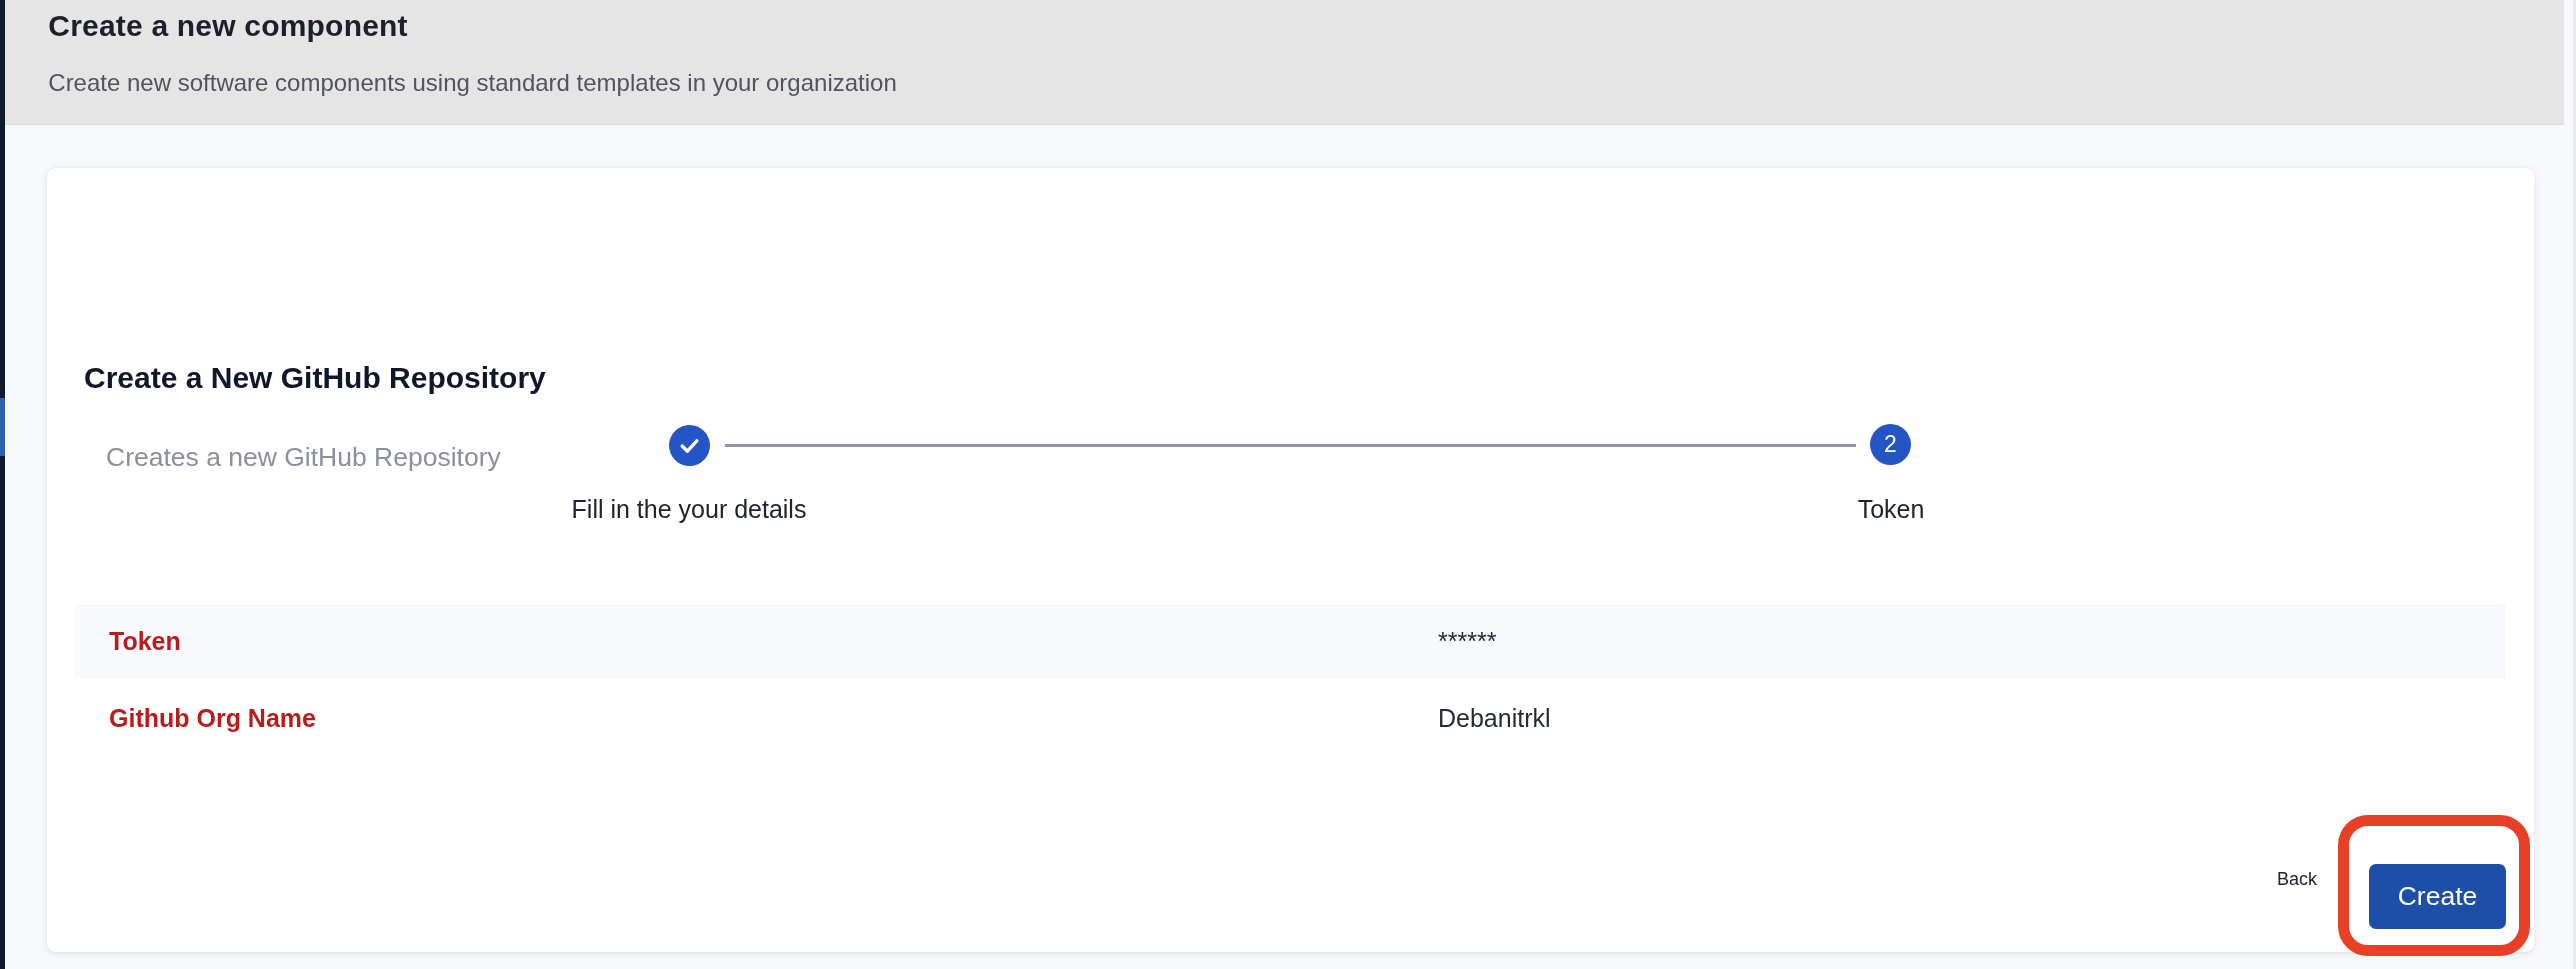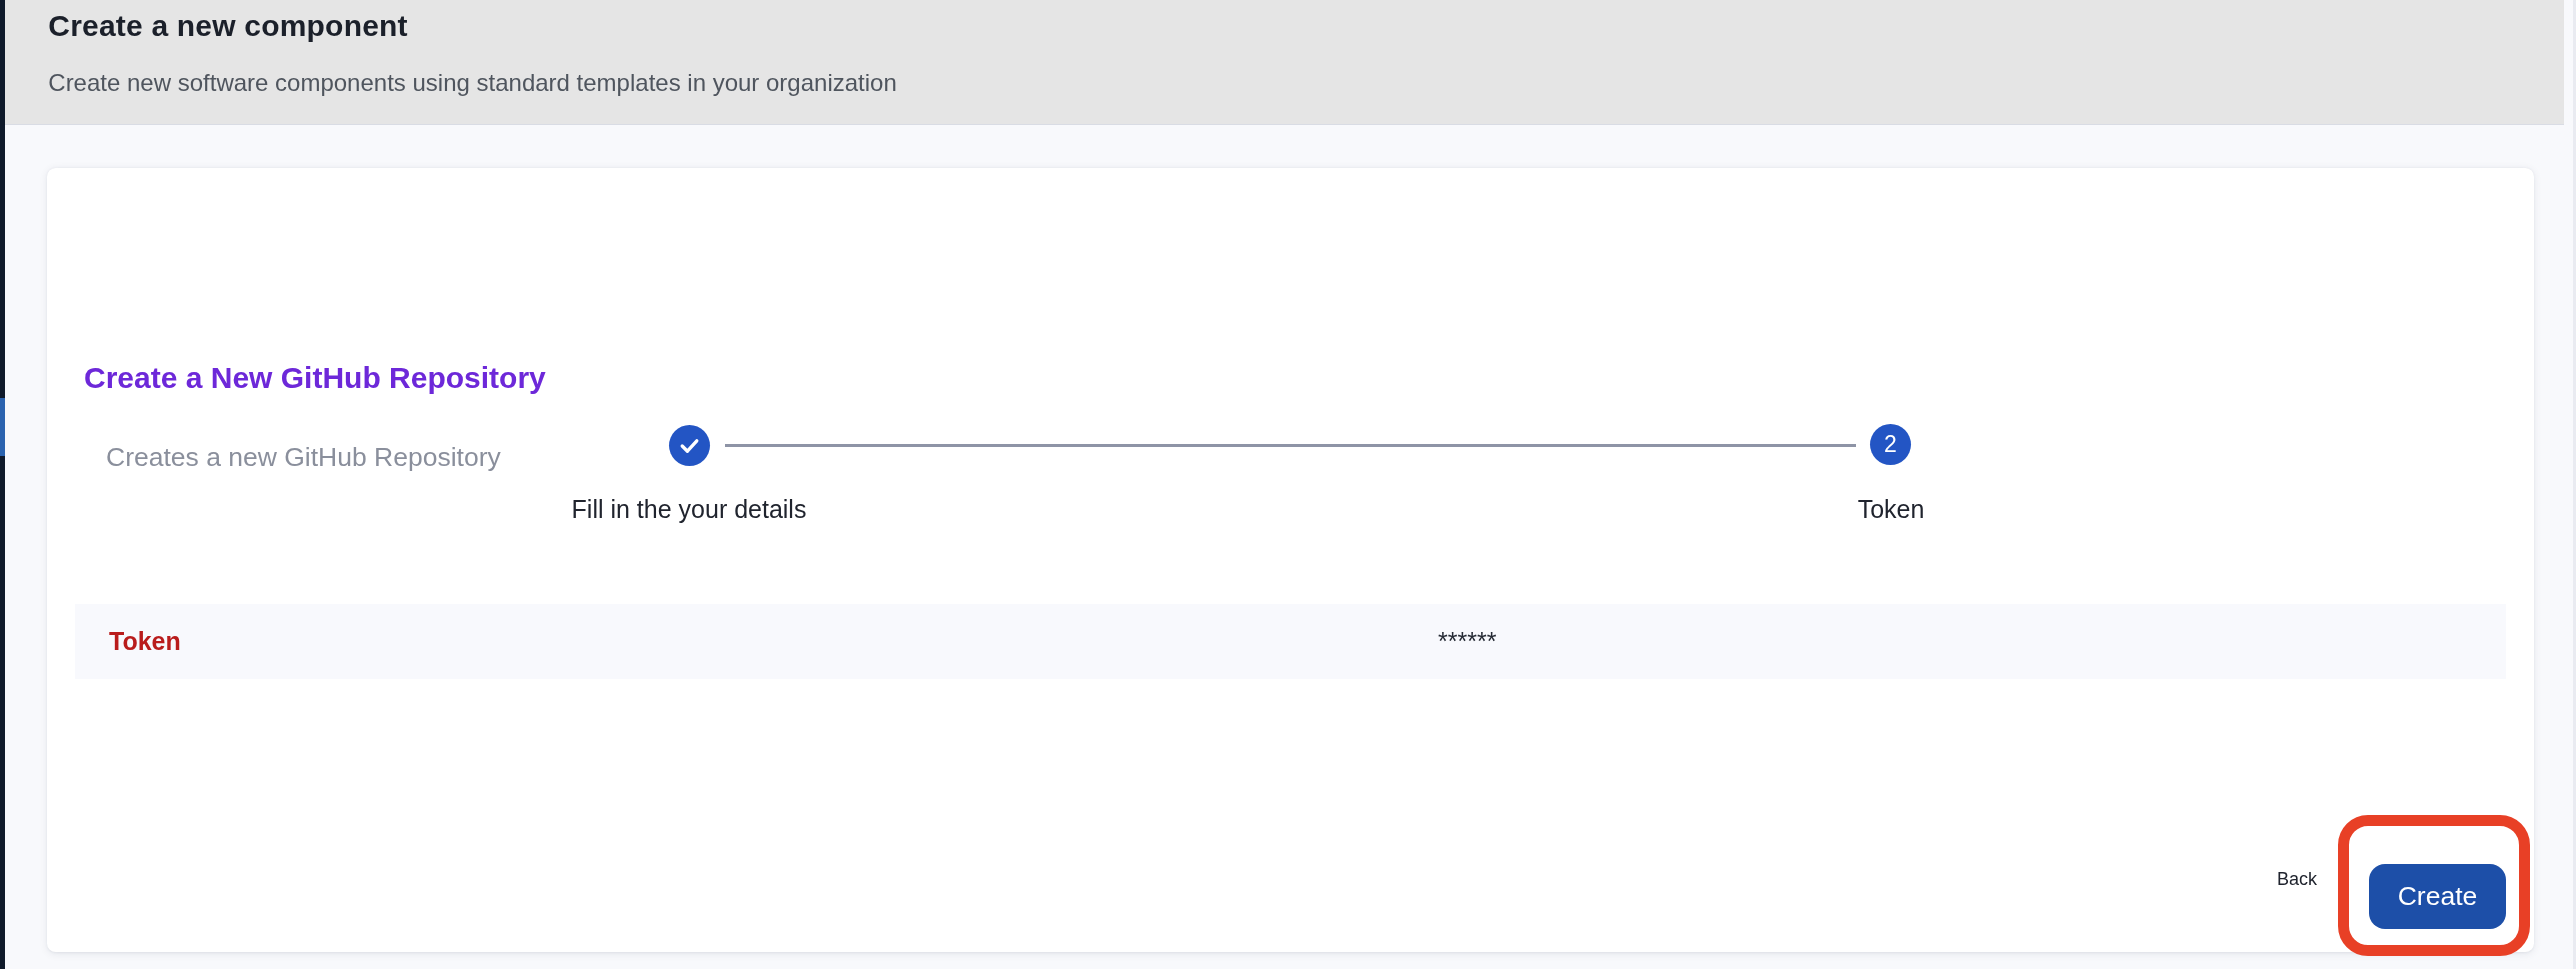--- a/index.html
+++ b/index.html
@@ -43,21 +43,21 @@
   
   .card {
     position: absolute; left: 47px; top: 168px;
     width: 2487px; height: 784px;
     background: #ffffff; border-radius: 8.8px;
     box-shadow: 0 1.8px 8.8px rgba(25, 35, 60, 0.08), 0 0.9px 2.7px rgba(25, 35, 60, 0.06);
     z-index: 2;
   }
   .card-title {
     position: absolute; left: 37px; top: 193px;
-    font-size: 30px; font-weight: 700; color: #6d28d9;
+    font-size: 30px; font-weight: 700; color: #0f172a;
   }
   .card-subtitle {
     position: absolute; left: 37px; top: 274px;
     font-size: 26.5px; font-weight: 400; color: #8a8f9c; margin-left: 22px;
   }
 
   
   .stepper-line {
     position: absolute; left: 678px; top: 276px;
     width: 1131px; height: 2.7px; background: #8e94a6;
@@ -105,21 +105,21 @@
   .back-button {
     position: absolute; left: 2250px; top: 701px;
     transform: translateX(-50%);
     font-size: 18px; font-weight: 400; color: #20242e;
     background: none; border: none; cursor: pointer;
     font-family: "Liberation Sans", sans-serif;
   }
   .create-button {
     position: absolute; left: 2322px; top: 696px;
     width: 137px; height: 65px;
-    background: #1d4fa8; border: none; border-radius: 16px;
+    background: #1d4fa8; border: none; border-radius: 7px;
     color: #ffffff; font-size: 26.5px; font-weight: 400;
     font-family: "Liberation Sans", sans-serif;
     cursor: pointer;
     display: flex; align-items: center; justify-content: center;
   }
 
   
   .annotation-ring {
     position: absolute; left: 2338px; top: 815px;
     width: 192px; height: 141px;
@@ -169,20 +169,24 @@
   <div class="step-circle step-circle-2">
     <span class="step-num">2</span>
   </div>
   <div class="step-label step-label-2">Token</div>
 
   <div class="review-rows">
     <div class="review-row row-1 shaded">
       <span class="row-label">Token</span>
       <span class="row-value">******</span>
     </div>
+    <div class="review-row row-2">
+      <span class="row-label">Github Org Name</span>
+      <span class="row-value">Debanitrkl</span>
+    </div>
   </div>
 
   <button class="back-button">Back</button>
   <button class="create-button">Create</button>
 </section>
 
 <div class="annotation-ring"></div>
 
 
 </body></html>

